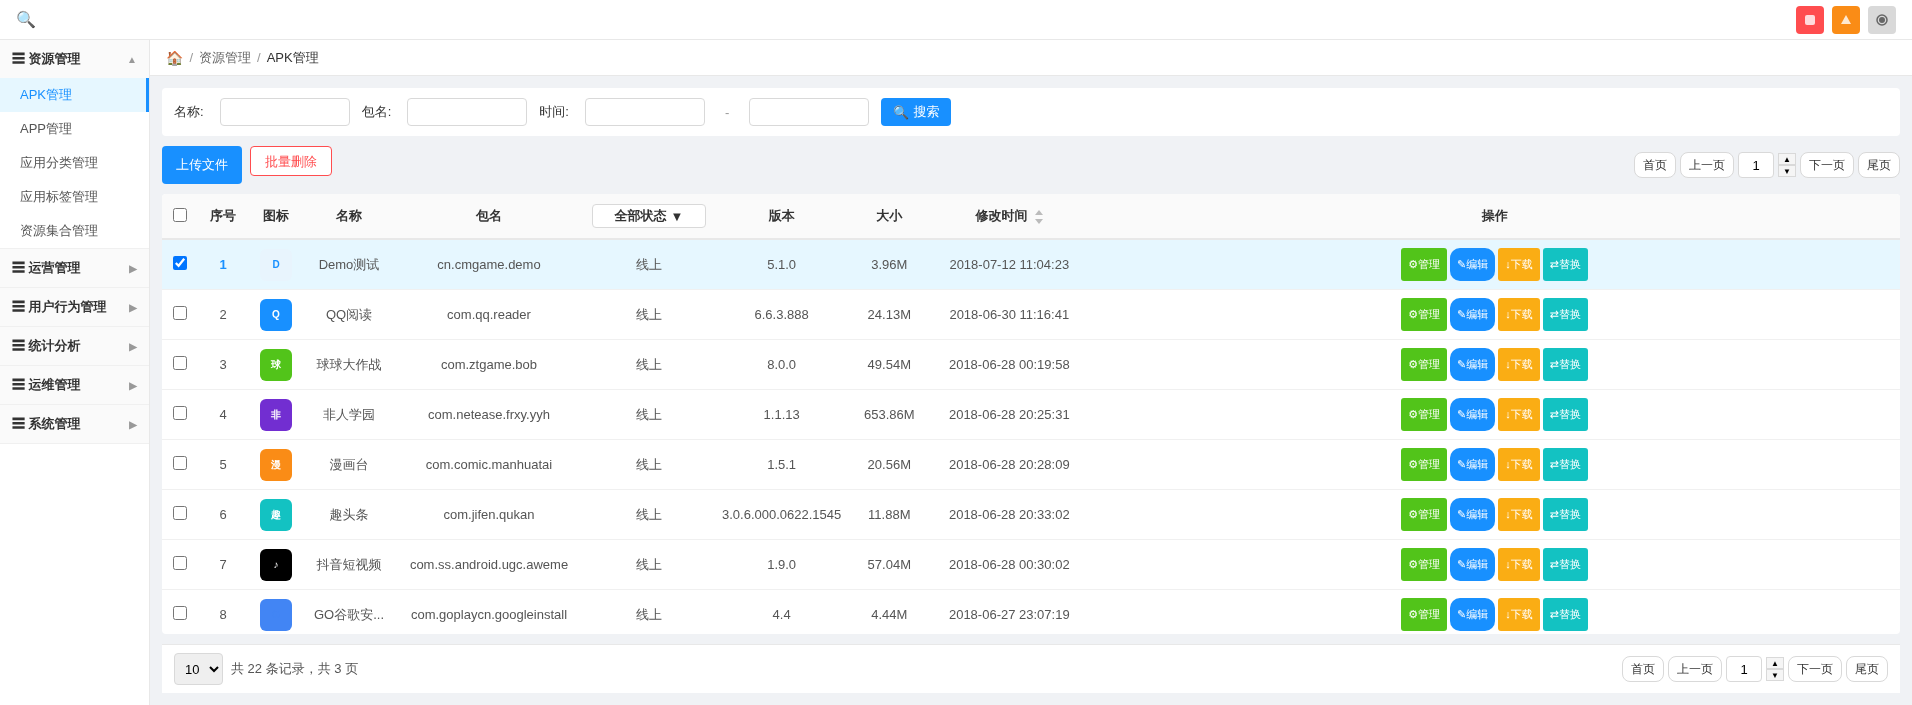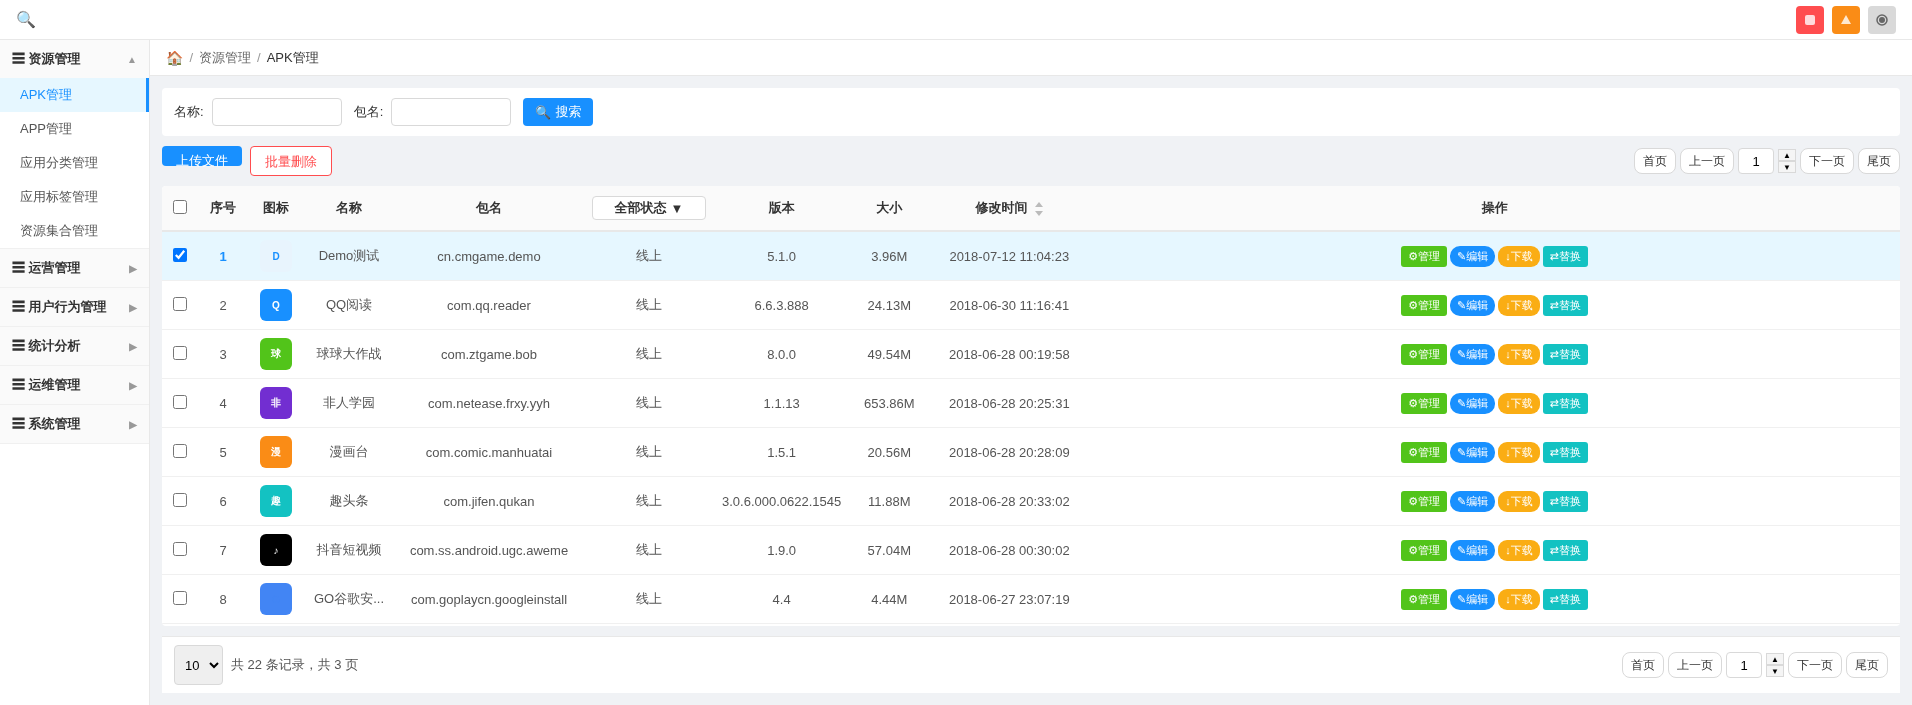--- a/index.html
+++ b/index.html
@@ -34,62 +34,62 @@
     .breadcrumb-home { color: #1890ff; font-size: 14px; }
     .breadcrumb-sep { color: #999; }
     .breadcrumb-item { color: #666; }
     .breadcrumb-item.active { color: #333; }
     
     
     .page-content { flex: 1; padding: 12px; overflow-y: auto; display: flex; flex-direction: column; gap: 10px; }
     
     
     .search-bar { background: #fff; padding: 10px 12px; display: flex; align-items: center; gap: 12px; border-radius: 4px; }
-    .search-field { display: flex; align-items: center; gap: 8px; }
+    .search-field { display: flex; align-items: center; gap: 16px; }
     .search-label { color: #333; white-space: nowrap; }
     .search-input { border: 1px solid #d9d9d9; border-radius: 4px; padding: 4px 8px; outline: none; height: 28px; width: 120px; }
     .time-sep { color: #999; padding: 0 4px; }
     .search-btn { background: #1890ff; color: #fff; border: none; border-radius: 4px; padding: 4px 12px; height: 28px; cursor: pointer; display: flex; align-items: center; gap: 4px; }
     
     
     .toolbar { display: flex; align-items: center; justify-content: space-between; }
     .toolbar-left { display: flex; gap: 8px; }
-    .btn-upload { background: #1890ff; color: #fff; border: none; border-radius: 4px; padding: 6px 14px; cursor: pointer; height: 20px; }
+    .btn-upload { background: #1890ff; color: #fff; border: none; border-radius: 4px; padding: 6px 14px; cursor: pointer; height: 38px; }
     .btn-delete { background: #fff; color: #ff4d4f; border: 1px solid #ff4d4f; border-radius: 4px; padding: 6px 14px; cursor: pointer; height: 30px; }
     .pagination-top { display: flex; align-items: center; gap: 4px; }
     .page-btn { background: #fff; border: 1px solid #d9d9d9; border-radius: 8px; padding: 3px 8px; cursor: pointer; color: #333; height: 26px; font-size: 12px; }
     .page-input { width: 36px; height: 26px; border: 1px solid #d9d9d9; border-radius: 4px; text-align: center; }
     .page-arrows { display: flex; flex-direction: column; }
     .page-arrow { width: 18px; height: 12px; background: #f5f5f5; border: 1px solid #d9d9d9; cursor: pointer; display: flex; align-items: center; justify-content: center; font-size: 8px; }
     
     
     .table-wrap { background: #fff; border-radius: 4px; overflow: hidden; flex: 1; }
     table { width: 100%; border-collapse: collapse; }
     thead tr { background: #fafafa; border-bottom: 2px solid #e8e8e8; }
     th { padding: 10px 8px; color: #333; font-weight: 600; text-align: center; border-bottom: 1px solid #e8e8e8; white-space: nowrap; }
     td { padding: 8px 8px; text-align: center; border-bottom: 1px solid #f0f0f0; color: #555; vertical-align: middle; }
     tr.selected td { background: #e6f7ff; }
     .checkbox { width: 14px; height: 14px; cursor: pointer; }
     
     
     .action-btns { display: flex; gap: 3px; justify-content: center; flex-wrap: nowrap; }
     .btn-manage { background: #52c41a; color: #fff; border: none; border-radius: 3px; padding: 3px 7px; cursor: pointer; font-size: 11px; white-space: nowrap; }
     .btn-edit { background: #1890ff; color: #fff; border: none; border-radius: 10px; padding: 3px 7px; cursor: pointer; font-size: 11px; white-space: nowrap; }
-    .btn-download { background: #faad14; color: #fff; border: none; border-radius: 9px; padding: 3px 7px; cursor: pointer; font-size: 11px; white-space: nowrap; }
+    .btn-download { background: #faad14; color: #fff; border: none; border-radius: 3px; padding: 9px 7px; cursor: pointer; font-size: 11px; white-space: nowrap; }
     .btn-replace { background: #13c2c2; color: #fff; border: none; border-radius: 3px; padding: 3px 7px; cursor: pointer; font-size: 11px; white-space: nowrap; }
     .btn-online { background: #faad14; color: #fff; border: none; border-radius: 3px; padding: 3px 7px; cursor: pointer; font-size: 11px; white-space: nowrap; }
     .btn-autodel { background: #ff4d4f; color: #fff; border: none; border-radius: 3px; padding: 3px 7px; cursor: pointer; font-size: 11px; white-space: nowrap; }
     
     
     .app-icon { width: 32px; height: 32px; border-radius: 6px; object-fit: cover; display: flex; align-items: center; justify-content: center; margin: 0 auto; font-size: 10px; font-weight: bold; }
     
     
     .footer-bar { background: #fff; border-top: 1px solid #e8e8e8; padding: 8px 12px; display: flex; align-items: center; justify-content: space-between; }
     .footer-left { display: flex; align-items: center; gap: 8px; }
-    .per-page-select { border: 1px solid #d9d9d9; border-radius: 4px; padding: 2px 6px; height: 40px; }
+    .per-page-select { border: 1px solid #d9d9d9; border-radius: 4px; padding: 2px 6px; height: 32px; }
     .total-text { color: #555; }
     
     
     .sort-icon { display: inline-flex; flex-direction: column; gap: 1px; margin-left: 4px; vertical-align: middle; }
     .sort-icon span { width: 0; height: 0; display: block; }
     .sort-up { border-left: 4px solid transparent; border-right: 4px solid transparent; border-bottom: 5px solid #bbb; }
     .sort-down { border-left: 4px solid transparent; border-right: 4px solid transparent; border-top: 5px solid #bbb; }
   </style>
 </head>
 <body>
@@ -176,20 +176,26 @@
 
     <div class="page-content">
 
       <div class="search-bar">
         <div class="search-field">
           <span class="search-label">名称:</span>
           <input type="text" class="search-input" style="width: 130px;">
         </div>
         <div class="search-field">
           <span class="search-label">包名:</span>
+          <input type="text" class="search-input" style="width: 120px;">
+        </div>
+        <div class="search-field">
+          <span class="search-label">时间:</span>
+          <input type="text" class="search-input" style="width: 120px;">
+          <span class="time-sep">-</span>
           <input type="text" class="search-input" style="width: 120px;">
         </div>
         <button class="search-btn">
           <span>🔍</span>
           <span>搜索</span>
         </button>
       </div>
 
       <div class="toolbar">
         <div class="toolbar-left">

